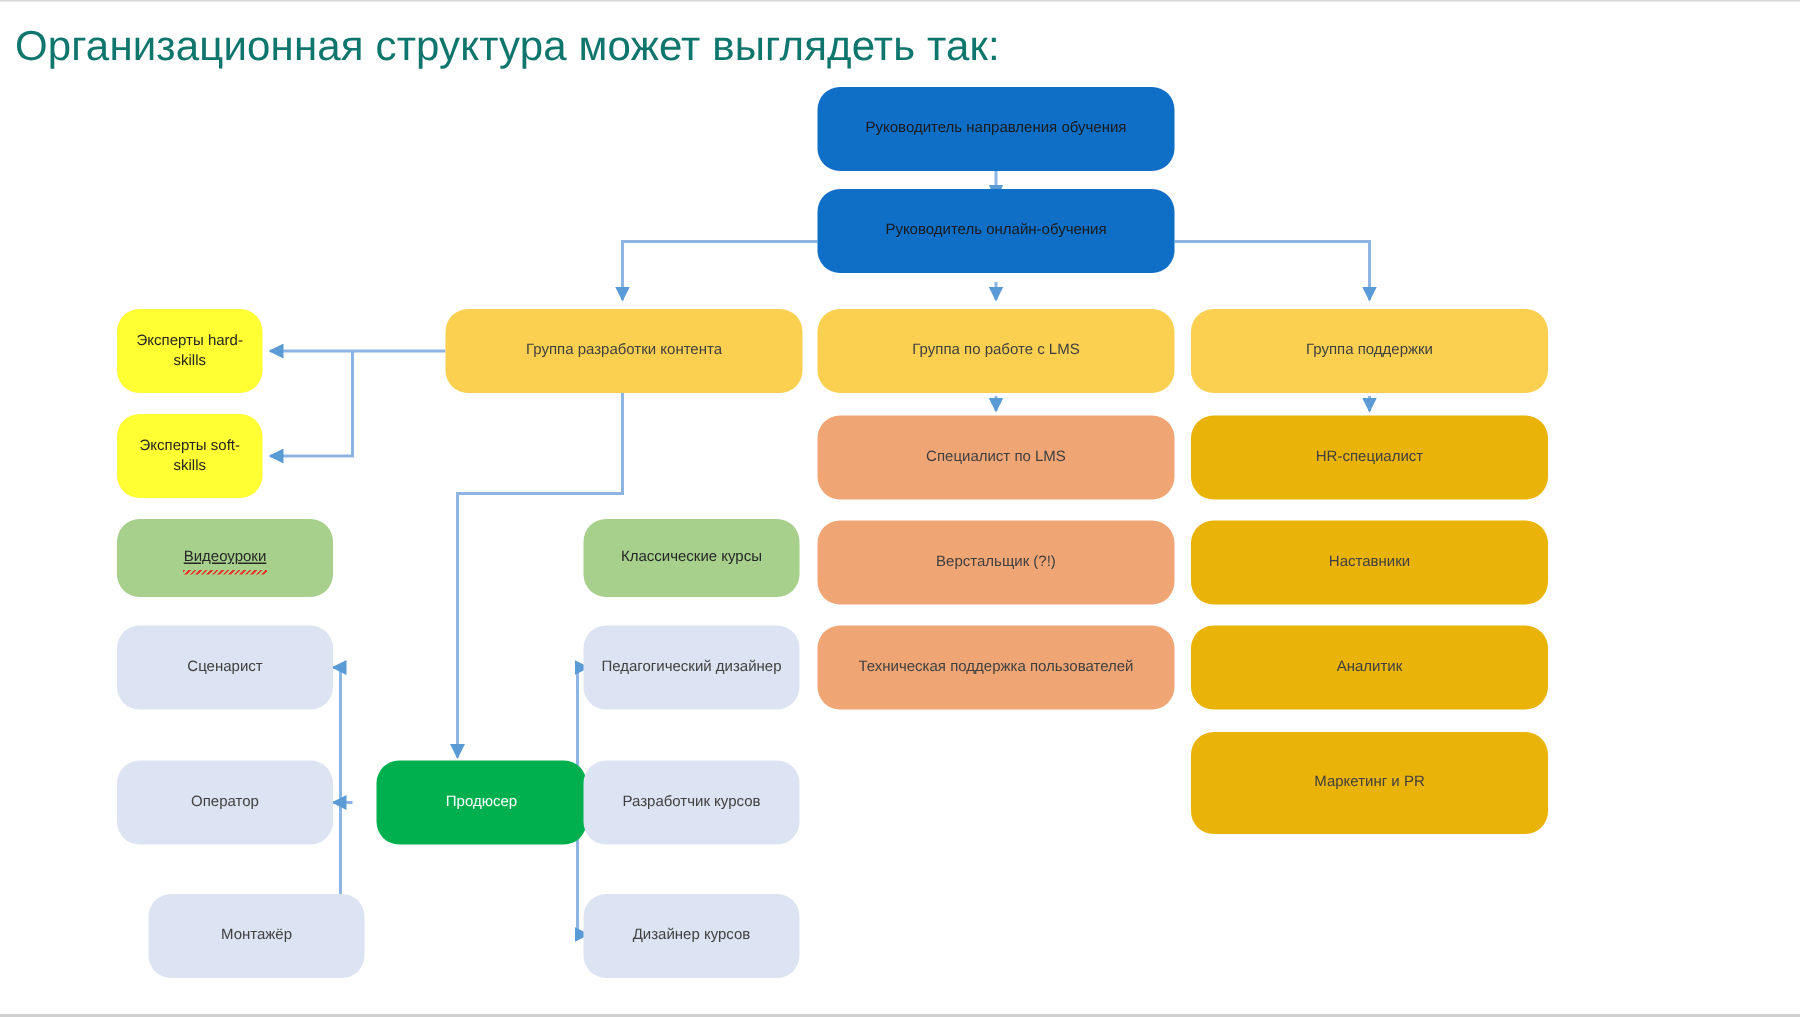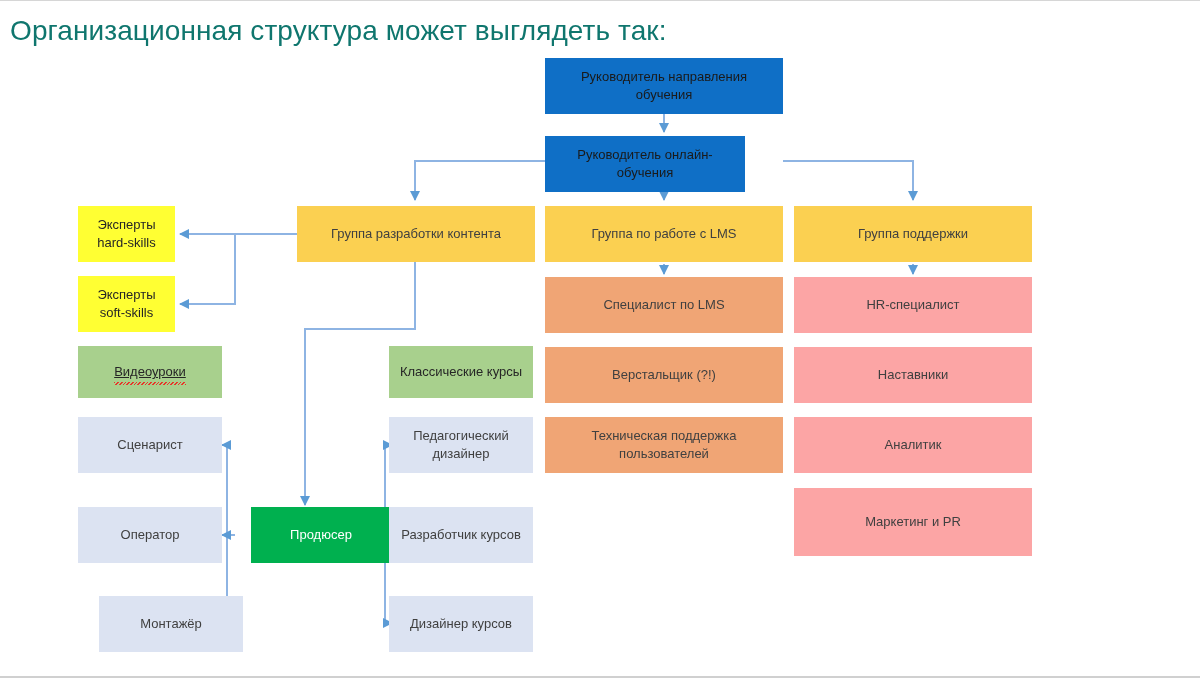--- a/index.html
+++ b/index.html
@@ -29,31 +29,32 @@
     letter-spacing: 0.1px;
     white-space: nowrap;
   }
   .node {
     position: absolute;
     box-sizing: border-box;
     display: flex;
     align-items: center;
     justify-content: center;
     text-align: center;
-    font-size: 13px;
+    font-size: 10px;
     line-height: 1.35;
     color: #404040;
     padding: 1px 6px;
     z-index: 3;
+    border-radius: 15px;
   }
   .node.blue   { background: #0f6fc6; color: #1a1a1a; }
   .node.amber  { background: #fbd051; color: #404040; }
   .node.yellow { background: #ffff33; color: #262626; }
   .node.orange { background: #f0a575; color: #404040; }
-  .node.magenta{ background: #fca5a5; color: #404040; }
+  .node.magenta{ background: #eab308; color: #404040; }
   .node.green  { background: #00b04f; color: #ffffff; }
   .node.ltgreen{ background: #a8d08d; color: #262626; }
   .node.ltblue { background: #dce3f2; color: #404040; }
 
   .node .label { display: block; }
   .node.underlined .label {
     text-decoration: underline;
     position: relative;
   }
   .node.underlined .label::after {
@@ -117,21 +118,21 @@
       <path d="M 385 444 L 392 444" marker-end="url(#arw)"></path>
       <path d="M 385 534 L 392 534" marker-end="url(#arw)"></path>
       <path d="M 385 622 L 392 622" marker-end="url(#arw)"></path>
     </g>
   </svg>
 
   <div class="node blue" style="left:545px; top:57px; width:238px; height:56px;">
     <span class="label">Руководитель направления обучения</span>
   </div>
 
-  <div class="node blue" style="left:545px; top:135px; width:200px; height:56px;">
+  <div class="node blue" style="left:545px; top:125px; width:238px; height:56px;">
     <span class="label">Руководитель онлайн-обучения</span>
   </div>
 
   <div class="node amber" style="left:297px; top:205px; width:238px; height:56px;">
     <span class="label">Группа разработки контента</span>
   </div>
 
   <div class="node amber" style="left:545px; top:205px; width:238px; height:56px;">
     <span class="label">Группа по работе с LMS</span>
   </div>

